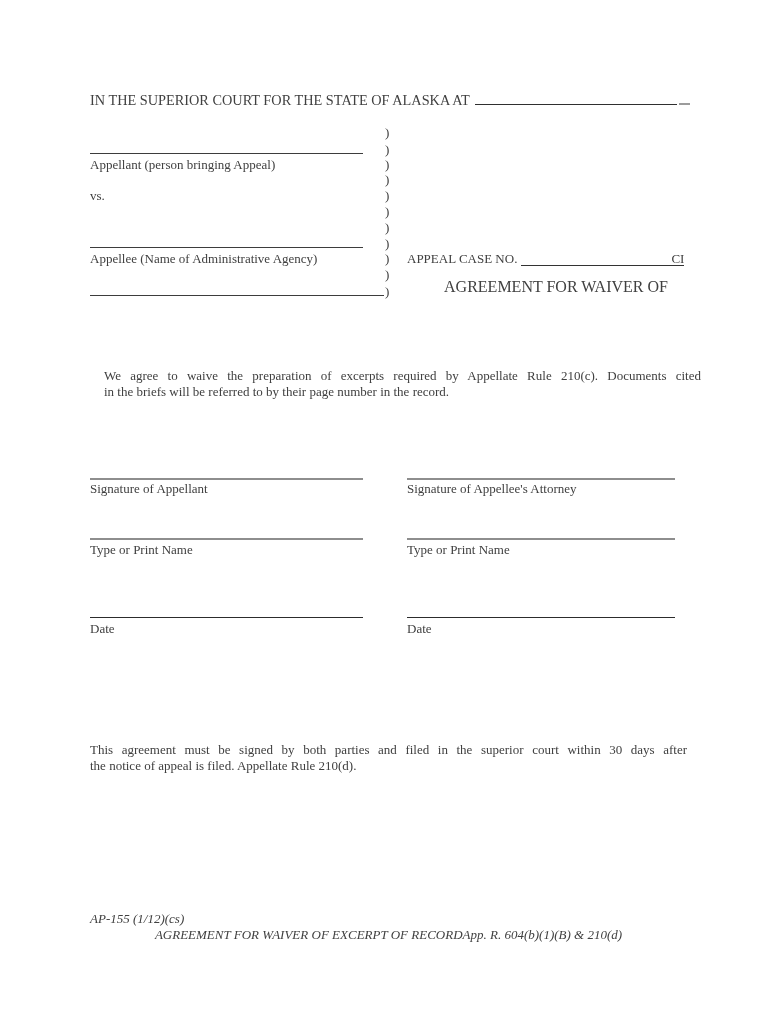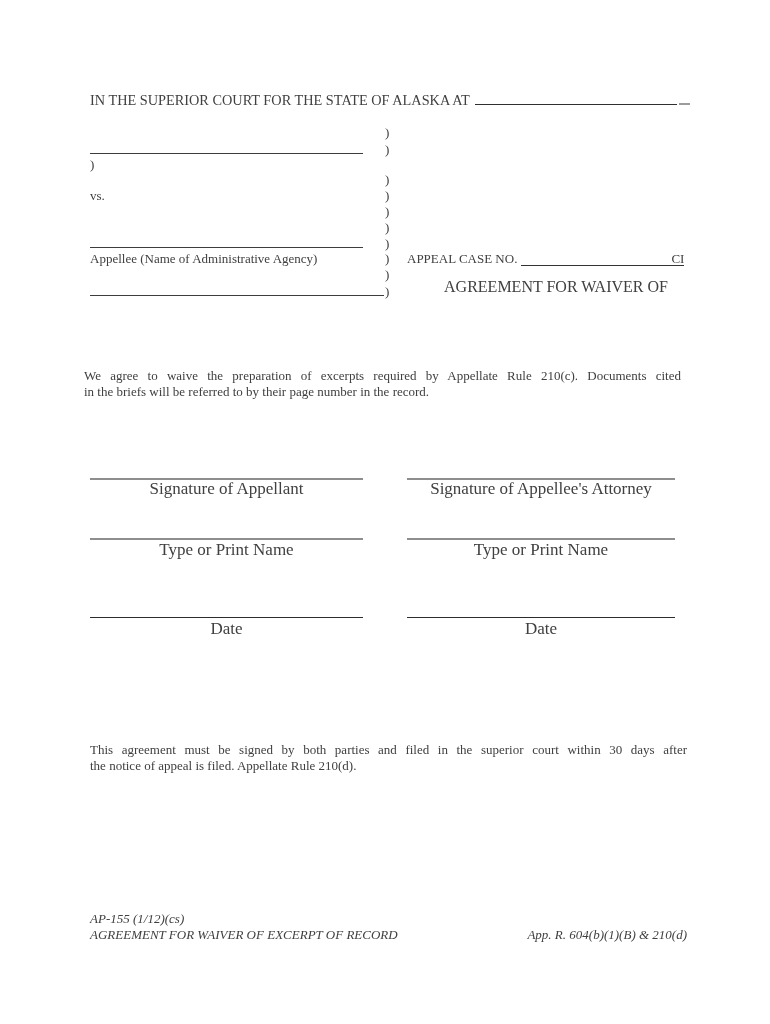--- a/index.html
+++ b/index.html
@@ -19,35 +19,35 @@
   .cap-row { display:flex; height:15.75px; line-height:15.8px; align-items:baseline; }
   .cap-left { flex:0 0 295px; white-space:nowrap; overflow:visible; }
   .cap-paren { flex:0 0 10px; }
   .cap-right { flex:1 1 auto; padding-left:12px; white-space:nowrap;font-family:Liberation Serif, serif; }
   .blank-short { display:inline-block; width:273px; height:12px; border-bottom:1.7px solid #3d3d3d; }
   .blank-long  { display:inline-block; width:294px; height:12px; border-bottom:1.7px solid #3d3d3d; }
   .case-line { display:inline-block; width:163px; height:13px; line-height:13px; border-bottom:1.6px solid #333333; text-align:right; margin-left:4px; }
   .cap-form-title { position:absolute; left:330px; top:154px; width:272px; text-align:center; line-height:15.8px; font-size:16px; }
 
   
-  .agreement-par { position:absolute; left:84px; top:368px; width:597px; font-size:13px; line-height:16.2px; }
+  .agreement-par { position:absolute; left:104px; top:368px; width:597px; font-size:13px; line-height:16.2px; }
   .notice-par   { position:absolute; left:90px; top:742px; width:597px; font-size:13px; line-height:16.2px; }
   .jline { text-align:justify; text-align-last:justify; }
 
   
   .rule { position:absolute; height:0; }
   .rule-gray { border-bottom:2.2px solid #8e8e8e; }
   .rule-dark { border-bottom:1.8px solid #2c2c2c; }
-  .sig-label { position:absolute; font-size:17px; line-height:16px; text-align:center; }
+  .sig-label { position:absolute; font-size:13px; line-height:16px; text-align:left; }
   .col-l { left:90px; width:273px; }
   .col-r { left:407px; width:268px; }
 
   
   .footer { position:absolute; left:90px; top:911px; width:597px; font-size:13px; line-height:15.9px;font-style:italic; }
-  .footer-row2 { display:flex; justify-content:space-between; }
+  .footer-row2 { display:flex; justify-content:center; }
 </style>
 </head>
 <body>
 
 <div class="page">
 
   <div class="title-line">
     <span>IN THE SUPERIOR COURT FOR THE STATE OF ALASKA AT</span><span class="title-blank"></span><span class="title-underscore"></span>
   </div>
 
@@ -59,20 +59,21 @@
       <div class="cap-right"></div>
     </div>
 
     <div class="cap-row">
       <div class="cap-left"><span class="blank-short"></span></div>
       <span class="cap-paren">)</span>
       <div class="cap-right"></div>
     </div>
 
     <div class="cap-row">
+      <div class="cap-left"><span>Appellant (person bringing Appeal)</span></div>
       <span class="cap-paren">)</span>
       <div class="cap-right"></div>
     </div>
 
     <div class="cap-row">
       <div class="cap-left"></div>
       <span class="cap-paren">)</span>
       <div class="cap-right"></div>
     </div>
 

